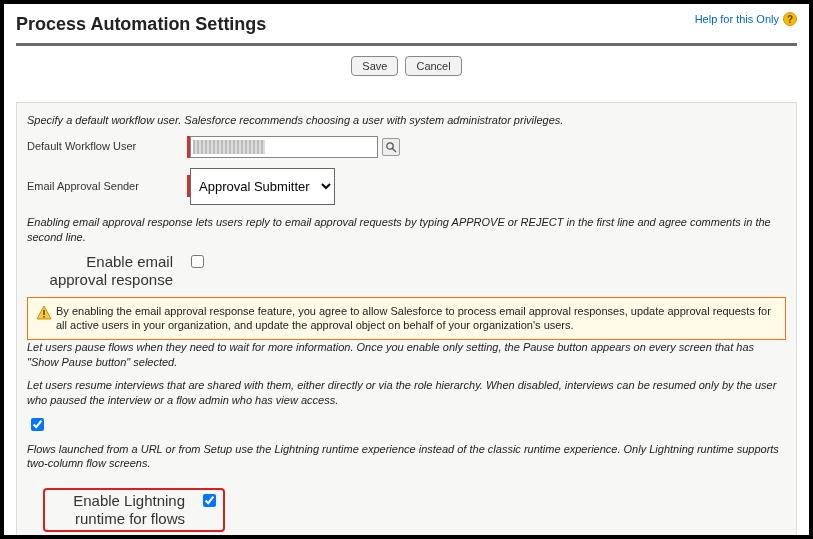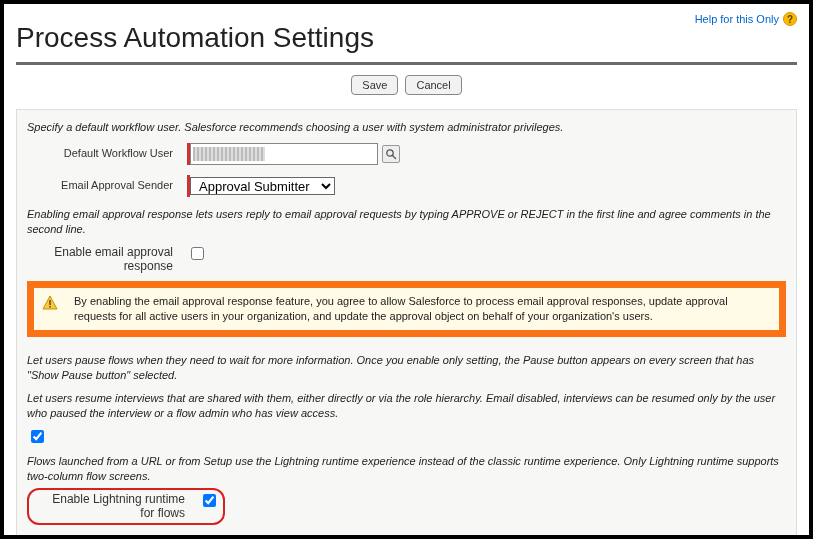--- a/index.html
+++ b/index.html
@@ -17,24 +17,24 @@
   }
   .page {
     padding: 6px 12px 0 12px;
   }
   .header-row {
     display: flex;
     justify-content: space-between;
     align-items: flex-start;
   }
   .page-title {
-    font-size: 28px;
-    font-weight: normal;
+    font-size: 18px;
+    font-weight: bold;
     color: #222;
-    margin: 12px 0 8px 0;
+    margin: 4px 0 8px 0;
   }
   .help-link {
     color: #0066cc;
     text-decoration: none;
     font-size: 11px;
     display: inline-flex;
     align-items: center;
     gap: 4px;
     margin-top: 2px;
   }
@@ -50,21 +50,21 @@
     color: #5a4000;
     font-size: 10px;
   }
   .hr-bar {
     height: 3px;
     background: #6b6b6b;
     margin-bottom: 10px;
   }
   .btn-row {
     text-align: center;
-    margin-bottom: 14px;
+    margin-bottom: 26px;
   }
   .btn {
     background: #f2f2f2;
     border: 1px solid #888;
     border-radius: 4px;
     padding: 3px 10px;
     font-size: 11px;
     margin: 0 2px;
     cursor: pointer;
     color: #333;
@@ -77,21 +77,21 @@
     line-height: 1.35;
   }
   .para { margin: 0 0 8px 0; font-style: italic; }
   .field-row {
     display: flex;
     align-items: center;
     margin: 4px 0 10px 0;
   }
   .field-label {
     width: 160px;
-    text-align: right;
+    text-align: left;
     padding-right: 14px;
     color: #333;
     font-size: 11px;
   }
   .req-bar {
     width: 3px;
     height: 22px;
     background: #c33;
     margin-right: 0;
   }
@@ -106,64 +106,64 @@
     width: 18px; height: 18px;
     display: inline-flex;
     align-items: center;
     justify-content: center;
     margin-left: 4px;
     border: 1px solid #999;
     background: #eee;
     border-radius: 2px;
   }
   .select {
-    height: 18px;
+    height: 37px;
     border: 1px solid #666;
     background: #fff;
     font-size: 13px;
     padding: 0 4px;
   }
   .checkbox-row {
     display: flex;
     align-items: flex-start;
     margin: 4px 0 8px 0;
   }
   .checkbox-label {
     width: 160px;
     text-align: right;
     padding-right: 14px;
-    font-size: 12px;
+    font-size: 15px;
     color: #333;
     line-height: 1.2;
   }
   .cb {
     margin-top: 2px;
   }
   .warn-box {
     background: #fffbe6;
-    border: 7px solid #f97316;
+    border: 1px solid #f97316;
     padding: 6px 8px;
-    margin: 6px 0 16px 0;
-    display: flex;
-    gap: 16px;
+    margin: 6px 0 0 0;
+    display: flex;
+    gap: 4px;
     align-items: flex-start;
   }
   .warn-icon {
     width: 16px; height: 16px;
     flex-shrink: 0;
     margin-top: 1px;
   }
   .warn-text { font-size: 11px; line-height: 1.35; }
   .highlight-box {
     border: 2px solid #d82020;
-    border-radius: 12px;
-    padding: 2px 4px 2px 20px;
-    display: inline-flex;
-    align-items: flex-start;
-    margin: 2px 0 4px 0;
+    border-radius: 4px;
+    padding: 2px 4px 2px 4px;
+    display: inline-flex;
+    align-items: flex-start;
+    margin: 2px 0 4px 16px;
   }
   .highlight-box .checkbox-label { width: 150px; }
   select { font-family: Arial, sans-serif; }
   .redacted {
     display:inline-block;
     width:72px; height:14px;
     background: repeating-linear-gradient(90deg,#bbb,#bbb 2px,#ddd 2px,#ddd 4px);
     vertical-align: middle;
     margin: 2px;
   }
@@ -224,26 +224,26 @@
             <polygon points="8,1 15,14 1,14" fill="#f7c948" stroke="#c79300" stroke-width="1"></polygon>
             <rect x="7.2" y="5" width="1.6" height="5" fill="#7a4b00"></rect>
             <rect x="7.2" y="11" width="1.6" height="1.6" fill="#7a4b00"></rect>
           </svg>
       </span>
       <div class="warn-text">By enabling the email approval response feature, you agree to allow Salesforce to process email approval responses, update approval requests for all active users in your organization, and update the approval object on behalf of your organization's users.</div>
     </div>
 
     <p class="para">Let users pause flows when they need to wait for more information. Once you enable only setting, the Pause button appears on every screen that has "Show Pause button" selected.</p>
 
-    <p class="para">Let users resume interviews that are shared with them, either directly or via the role hierarchy. Email disabled, interviews can be resumed only by the user who paused the interview or a flow admin who has view access.</p>
+    <p class="para">Let users resume interviews that are shared with them, either directly or via the role hierarchy. When disabled, interviews can be resumed only by the user who paused the interview or a flow admin who has view access.</p>
     <div class="checkbox-row">
       <input type="checkbox" class="cb" checked="" style="">
     </div>
 
-    <p class="para" style="margin-bottom:2px;">Flows launched from a URL or from Setup use the Lightning runtime experience instead of the classic runtime experience. Only Lightning runtime supports two-column flow screens.</p>
+    <p class="para" style="margin-bottom:15px;">Flows launched from a URL or from Setup use the Lightning runtime experience instead of the classic runtime experience. Only Lightning runtime supports two-column flow screens.</p>
     <div class="highlight-box">
       <div class="checkbox-label">Enable Lightning runtime for flows</div>
       <input type="checkbox" class="cb" checked="" style="">
     </div>
 
     
 
   </div>
 </div>
 

